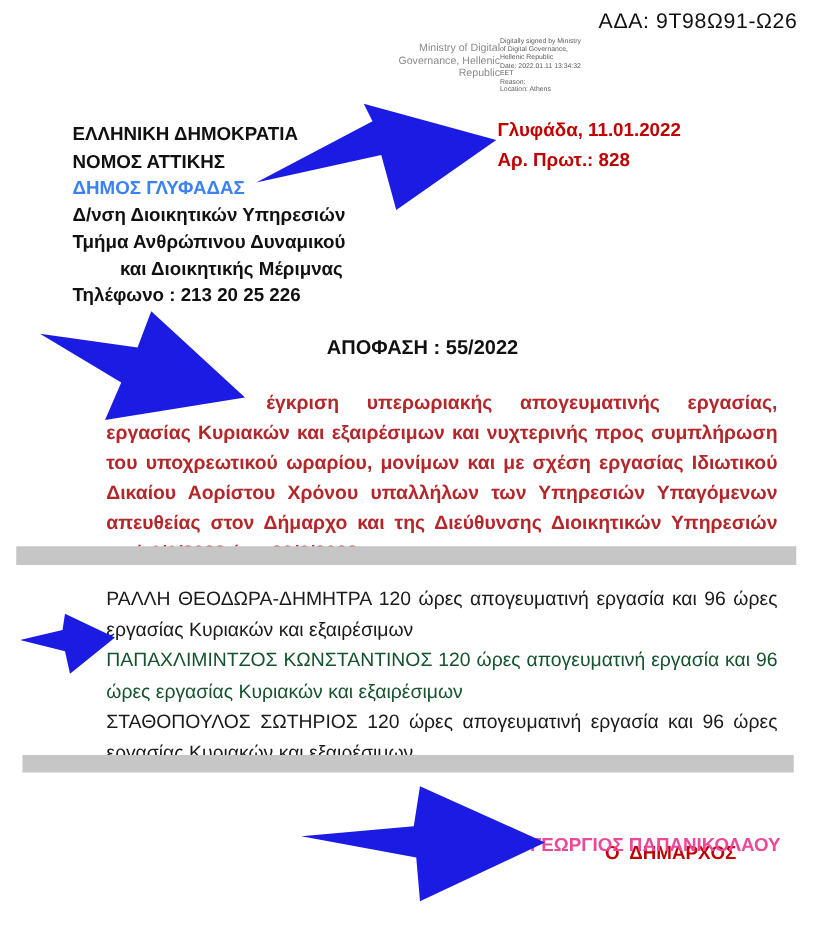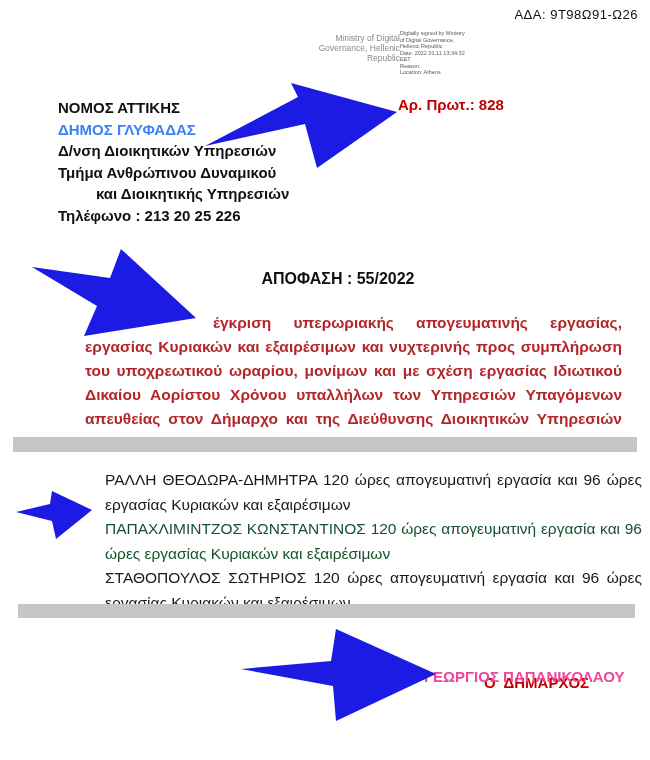--- a/index.html
+++ b/index.html
@@ -10,21 +10,21 @@
     background: #ffffff;
     font-family: "Liberation Sans", sans-serif;
     color: #1a1a1a;
     overflow: hidden;
   }
   .abs { position: absolute; }
 
   
   .ada {
     top: 7px; right: 12px;
-    font-size: 13px; letter-spacing: .5px;
+    font-size: 17px; letter-spacing: .5px;
     color: #111;
     text-align: right;
   }
   .ministry {
     top: 33px; left: 318px; width: 82px;
     font-size: 8.5px; line-height: 10px;
     color: #8a8a8a;
     text-align: right;
   }
   .digisig {
@@ -69,21 +69,20 @@
 
   .bar { background: #c6c6c6; }
   .bar-1 { top: 437px; left: 13px; width: 624px; height: 15px; }
   .bar-2 { top: 604px; left: 18px; width: 617px; height: 14px; }
 
   
   .employees {
     top: 468px; left: 85px; width: 537px;
     font-size: 15.5px; line-height: 24.5px;
     color: #1a1a1a;
-    margin-left: 20px;
   }
   .employee { text-align: justify; }
   .employee.highlight { color: #14532d; }
 
   
   .signoff-title {
     top: 674px; left: 484px;
     font-size: 15px; font-weight: bold; color: #c00000;
     white-space: pre;
   }
@@ -107,29 +106,31 @@
 
 <div class="abs digisig">Digitally signed by Ministry
 of Digital Governance,
 Hellenic Republic
 Date: 2022.01.11 13:34:32
 EET
 Reason:
 Location: Athens</div>
 
 <div class="abs letterhead">
+  <div>ΕΛΛΗΝΙΚΗ ΔΗΜΟΚΡΑΤΙΑ</div>
   <div>ΝΟΜΟΣ ΑΤΤΙΚΗΣ</div>
   <div class="red-line">ΔΗΜΟΣ ΓΛΥΦΑΔΑΣ</div>
   <div>Δ/νση Διοικητικών Υπηρεσιών</div>
   <div>Τμήμα Ανθρώπινου Δυναμικού</div>
-  <div class="indent">και Διοικητικής Υπηρεσιών</div>
+  <div class="indent">και Διοικητικής Μέριμνας</div>
   <div>Τηλέφωνο : 213 20 25 226</div>
 </div>
 
 <div class="abs protocol">
+  <div>Γλυφάδα,  11.01.2022</div>
   <div>Αρ. Πρωτ.:  828</div>
 </div>
 
 <div class="abs decision-title">ΑΠΟΦΑΣΗ : 55/2022</div>
 
 <div class="abs subject">έγκριση υπερωριακής απογευματινής εργασίας, εργασίας Κυριακών και εξαιρέσιμων και νυχτερινής προς συμπλήρωση του υποχρεωτικού ωραρίου, μονίμων και με σχέση εργασίας Ιδιωτικού Δικαίου Αορίστου Χρόνου υπαλλήλων των Υπηρεσιών Υπαγόμενων απευθείας στον Δήμαρχο και της Διεύθυνσης Διοικητικών Υπηρεσιών από 1/1/2022 έως 30/6/2022».</div>
 
 <div class="abs bar bar-1"></div>
 
 <div class="abs employees">

